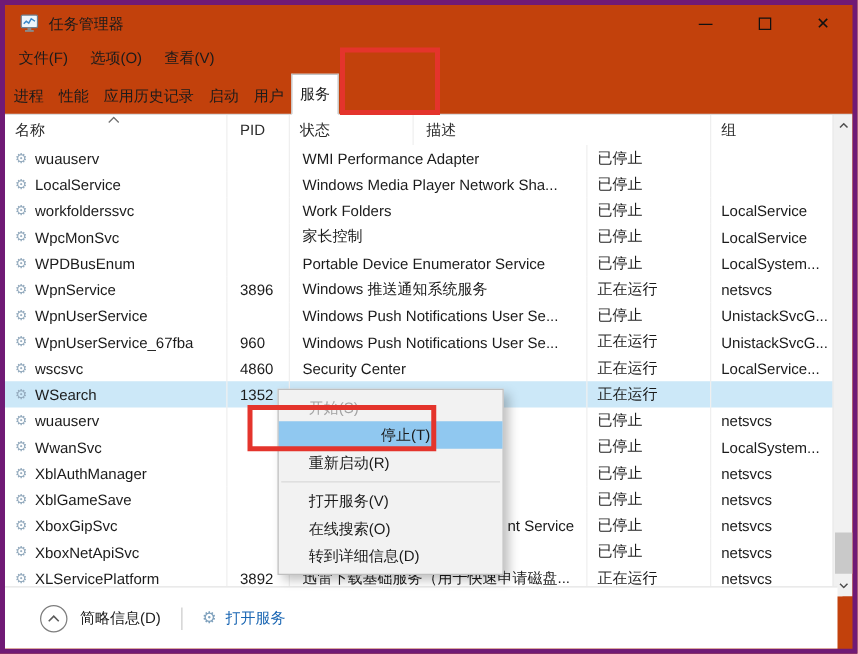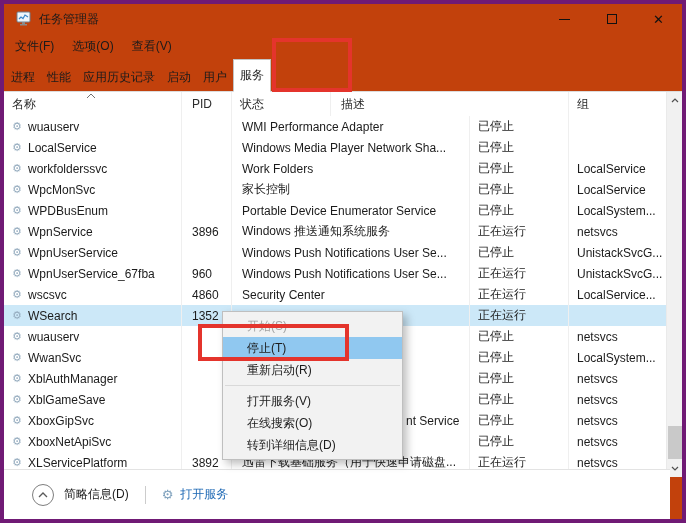--- a/index.html
+++ b/index.html
@@ -59,21 +59,21 @@
   .sb-divider { width:1px; height:18px; background:#ccc; margin:0 16px; }
   .footer-gear { font-family:"DejaVu Sans",sans-serif; color:#7fa1bd; font-size:13px; margin-right:7px; }
   .open-services-link { cursor:pointer; }
 
   
   .context-menu { position:absolute; left:218px; top:307px; width:181px; background:#f2f2f2;
                   border:1px solid #bfbfbf; box-shadow:4px 4px 8px rgba(0,0,0,0.25);
                   padding:3px 0; z-index:10; }
   .menu-opt { height:22px; line-height:22px; padding-left:24px; font-size:12px; color:#1b1b1b; }
   .menu-opt.disabled { color:#a3a3a3; }
-  .menu-opt.highlighted { background:#90c8f0; }
+  .menu-opt.highlighted { background:#90c8f0;text-align:center; }
   .menu-sep { height:1px; background:#d9d9d9; margin:4px 2px; }
 
   
   .annot { position:absolute; border:4px solid #e4342c; z-index:20; pointer-events:none; }
   .annot-tab  { left:268px; top:34px;  width:80px;  height:54px; }
   .annot-stop { left:194px; top:320px; width:151px; height:37px; }
 </style>
 </head>
 <body>
 

